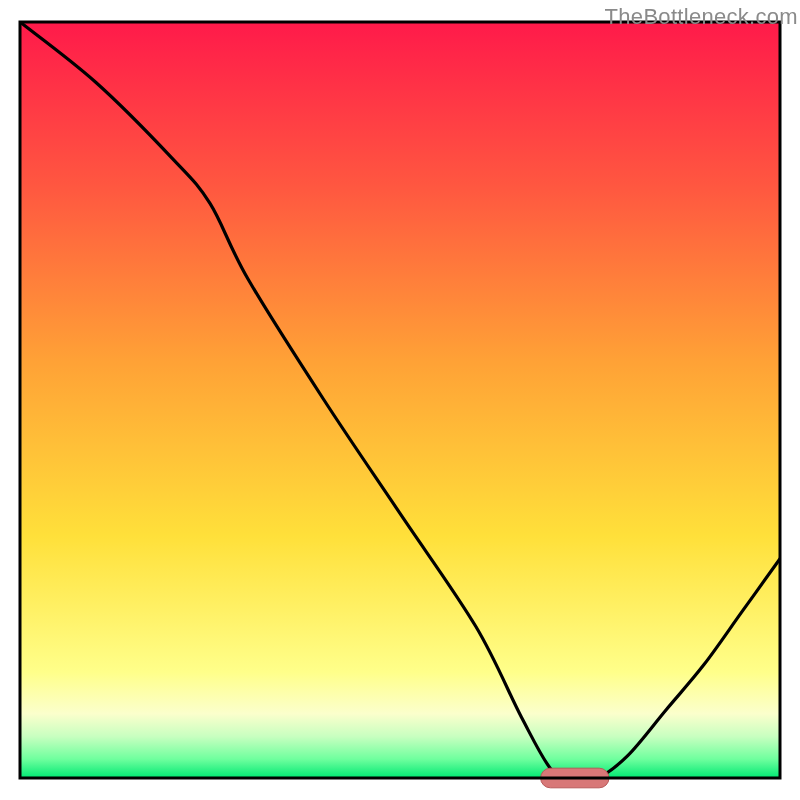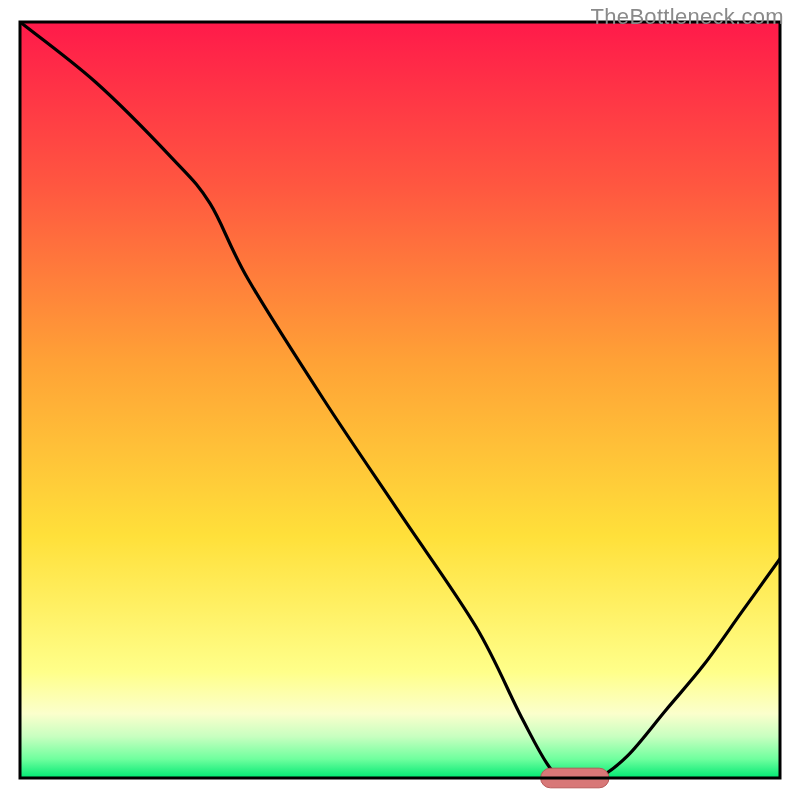--- a/index.html
+++ b/index.html
@@ -12,21 +12,21 @@
     overflow: hidden;
   }
   .stage {
     position: relative;
     width: 800px;
     height: 800px;
   }
   .watermark {
     position: absolute;
     top: 4px;
-    right: 16px;
+    right: 2px;
     color: #8a8a8a;
     font-size: 22px;
     font-weight: 500;
     letter-spacing: 0.3px;
   }
   svg {
     display: block;
   }
 </style>
 </head>

